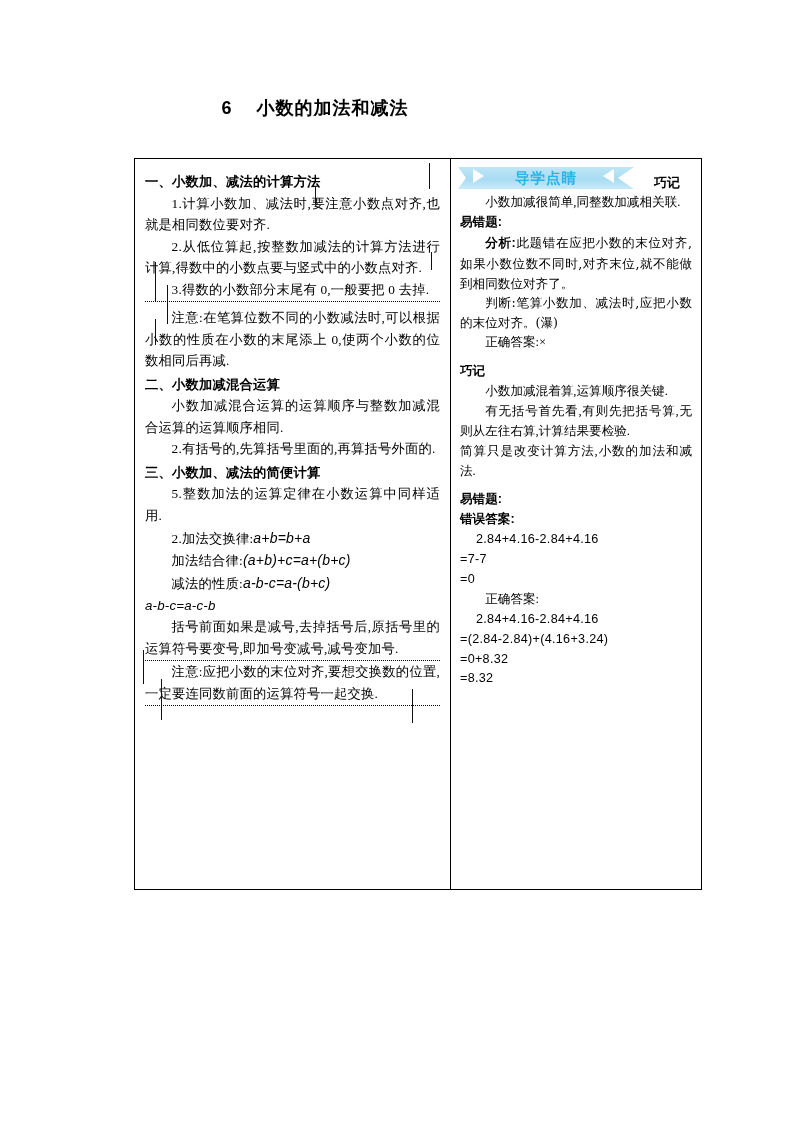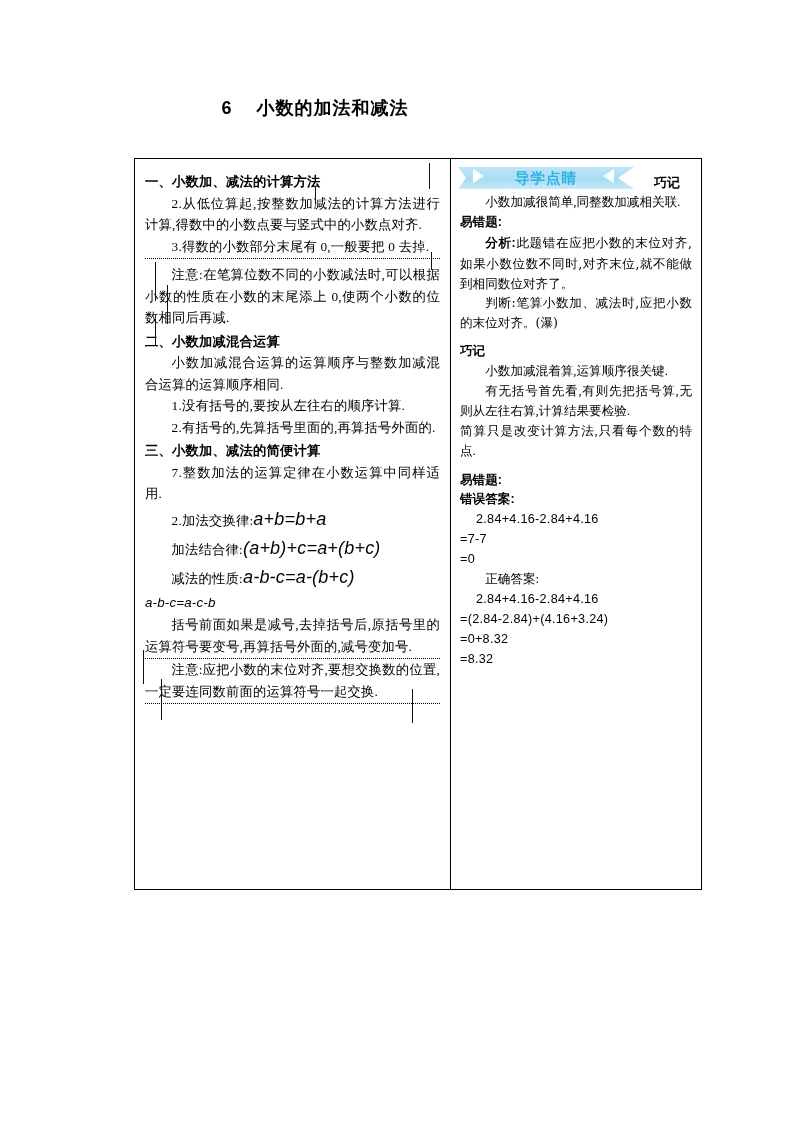--- a/index.html
+++ b/index.html
@@ -67,21 +67,21 @@
   .sec-head {
     font-family: "Liberation Sans", "DejaVu Sans", sans-serif;
     font-weight: bold;
     font-size: 13.6px;
     margin-top: 2px !important;
   }
   .indent { text-indent: 2em; }
   .formula {
     font-family: "Liberation Sans", "DejaVu Sans", sans-serif;
     font-style: italic;
-    font-size: 18px;
+    font-size: 14px;
   }
   .dotted {
     border-bottom: 1.3px dotted #000;
     padding-bottom: 1px;
   }
 
   
   .tick {
     position: absolute;
     width: 1.3px;
@@ -197,63 +197,64 @@
     <div class="tick" style="left:180px; top:28px; height:17px;"></div>
     <div class="tick" style="left:296px; top:93px; height:18px;"></div>
     <div class="tick" style="left:20px; top:103px; height:39px;"></div>
     <div class="tick" style="left:32px; top:126px; height:39px;"></div>
     <div class="tick" style="left:20px; top:160px; height:26px;"></div>
     <div class="tick" style="left:8px; top:491px; height:34px;"></div>
     <div class="tick" style="left:26px; top:520px; height:41px;"></div>
     <div class="tick" style="left:277px; top:530px; height:34px;"></div>
 
     <p class="sec-head">一、小数加、减法的计算方法</p>
+    <p class="indent">1.计算小数加、减法时,要注意小数点对齐,也就是相同数位要对齐.</p>
     <p class="indent">2.从低位算起,按整数加减法的计算方法进行计算,得数中的小数点要与竖式中的小数点对齐.</p>
     <p class="indent dotted">3.得数的小数部分末尾有 0,一般要把 0 去掉.</p>
 
     <div class="gap-sm"></div>
     <p class="indent">注意:在笔算位数不同的小数减法时,可以根据小数的性质在小数的末尾添上 0,使两个小数的位数相同后再减.</p>
 
     <p class="sec-head">二、小数加减混合运算</p>
     <p class="indent">小数加减混合运算的运算顺序与整数加减混合运算的运算顺序相同.</p>
-    <p class="indent">1.没有括号的,要按从左往右的顺序计算.</p>
     <p class="indent">2.有括号的,先算括号里面的,再算括号外面的.</p>
 
     <p class="sec-head">三、小数加、减法的简便计算</p>
-    <p class="indent">7.整数加法的运算定律在小数运算中同样适用.</p>
+    <p class="indent">5.整数加法的运算定律在小数运算中同样适用.</p>
     <p class="indent"><span>2.加法交换律:</span><span class="formula">a+b=b+a</span></p>
     <p class="indent"><span>加法结合律:</span><span class="formula">(a+b)+c=a+(b+c)</span></p>
     <p class="indent"><span>减法的性质:</span><span class="formula">a-b-c=a-(b+c)</span></p>
     <p class="formula">a-b-c=a-c-b</p>
-    <p class="indent dotted">括号前面如果是减号,去掉括号后,原括号里的运算符号要变号,再算括号外面的,减号变加号.</p>
+    <p class="indent dotted">括号前面如果是减号,去掉括号后,原括号里的运算符号要变号,即加号变减号,减号变加号.</p>
     <p class="indent dotted">注意:应把小数的末位对齐,要想交换数的位置,一定要连同数前面的运算符号一起交换.</p>
   </div>
 
   <div class="col-right">
 
     <div class="banner-row">
       <div class="ribbon">
         <span class="ribbon-text">导学点睛</span>
       </div>
       <div class="chev-left"></div>
       <div class="chev-right"></div>
       <div class="qiaoji-top">巧记</div>
     </div>
 
     <p class="r-song indent">小数加减很简单,同整数加减相关联.</p>
     <p class="r-bold">易错题:</p>
     <p class="r-kai indent"><span class="inline-b">分析:</span><span>此题错在应把小数的末位对齐,如果小数位数不同时,对齐末位,就不能做到相同数位对齐了。</span></p>
     <p class="r-kai indent">判断:笔算小数加、减法时,应把小数的末位对齐。(瀑)</p>
+    <p class="r-song indent"><span>正确答案:</span><span>×</span></p>
 
     <div class="gap"></div>
 
     <p class="r-bold">巧记</p>
     <p class="r-song indent">小数加减混着算,运算顺序很关键.</p>
     <p class="r-song indent">有无括号首先看,有则先把括号算,无则从左往右算,计算结果要检验.</p>
-    <p class="r-song">简算只是改变计算方法,只看每个数的特点.</p>
+    <p class="r-song">简算只是改变计算方法,小数的加法和减法.</p>
 
     <div class="gap"></div>
 
     <p class="r-bold">易错题:</p>
     <p class="r-bold">错误答案:</p>
     <p class="r-math ind">2.84+4.16-2.84+4.16</p>
     <p class="r-math">=7-7</p>
     <p class="r-math">=0</p>
     <p class="r-song indent">正确答案:</p>
     <p class="r-math ind">2.84+4.16-2.84+4.16</p>

